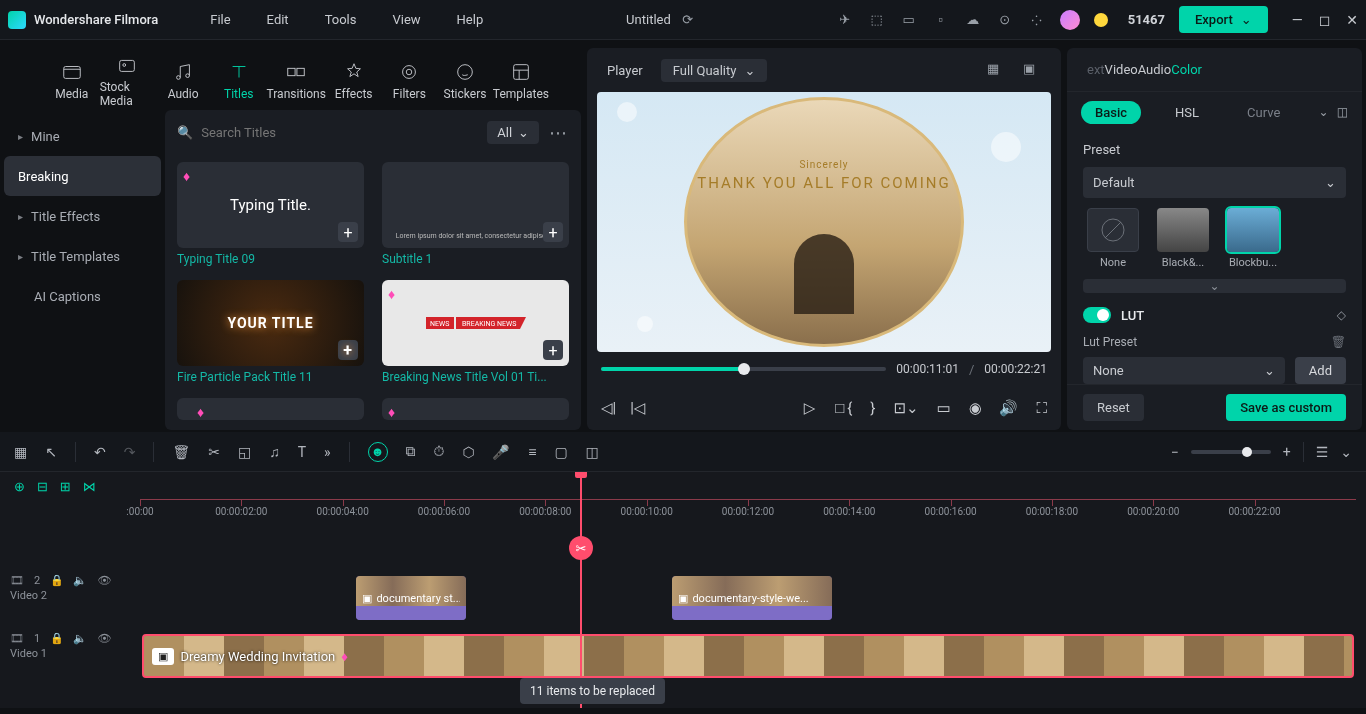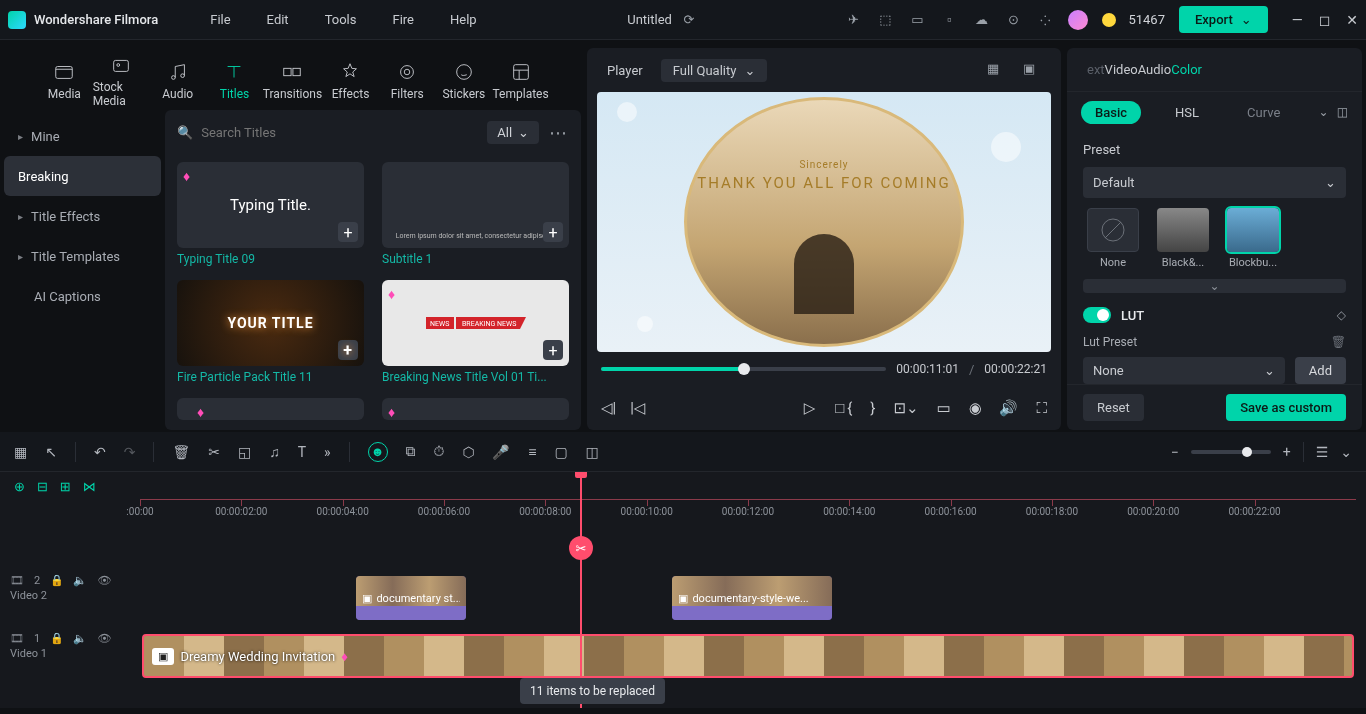--- a/index.html
+++ b/index.html
@@ -7,28 +7,28 @@
 .topbar { height:40px; background:#14171c; display:flex; align-items:center; padding:0 8px; gap:18px; border-bottom:1px solid #23262c; }
 .logo-wrap { display:flex; align-items:center; gap:8px; }
 .logo-icon { width:18px;height:18px;background:linear-gradient(135deg,#00d4aa,#2ed9ff);border-radius:4px;display:flex;align-items:center;justify-content:center;}
 .app-title { font-size:13px; color:#e6e8eb; font-weight:500;}
 .menu-strip { display:flex; gap:28px; margin-left:30px;}
 .menu-strip span { color:#c8cbd0; cursor:pointer; padding:4px;}
 .center-title { flex:1; text-align:center; color:#c8cbd0; display:flex; align-items:center; justify-content:center; gap:8px;}
 .top-right { display:flex; align-items:center; gap:14px;}
 .tr-icon { width:18px; height:18px; display:flex; align-items:center; justify-content:center; color:#9aa0a8; cursor:pointer;}
 .avatar { width:20px;height:20px;border-radius:50%;background:linear-gradient(135deg,#c97eff,#ff8bd2);}
-.points { display:flex; align-items:center; gap:12px; color:#d0d3d8;}
+.points { display:flex; align-items:center; gap:20px; color:#d0d3d8;font-weight:bold;}
 .points-dot{width:14px;height:14px;border-radius:50%;background:#ffd83d;}
 .export-btn { background:#00d4aa; color:#0b1a16; padding:6px 16px; border-radius:4px; display:flex; align-items:center; gap:8px; font-weight:500; cursor:pointer;}
 .win-controls { display:flex; gap:16px; margin-left:10px;}
 .win-controls span{color:#c8cbd0;cursor:pointer;font-size:14px;}
 .main { display:flex; height:392px; padding:2px 0;}
 .left-panel { width:585px; display:flex; flex-direction:column;}
-.media-tabs { height:68px; display:flex; gap:0; padding:10px 36px 0; align-items:center; justify-content:flex-start;}
+.media-tabs { height:68px; display:flex; gap:0; padding:10px 36px 0; align-items:center; justify-content:flex-start;margin-left:8px;}
 .media-tab { display:flex; flex-direction:column; align-items:center; gap:4px; width:60px; cursor:pointer; color:#c8cbd0;}
 .media-tab.active { color:#00d4aa;}
 .media-tab svg { width:22px;height:22px;}
 .media-tab span { font-size:12px;}
 .left-body { flex:1; display:flex; overflow:hidden;}
 .sidebar { width:165px; padding:6px 4px; }
 .sb-item { height:40px; display:flex; align-items:center; gap:8px; padding:0 14px; color:#a9adb4; cursor:pointer; border-radius:6px; font-size:13px;}
 .sb-item.active { background:#2c3038; color:#fff;}
 .sb-item .chev{font-size:10px;opacity:.7;}
 .browser { flex:1; display:flex; flex-direction:column; background:#1a1d23; border-radius:6px; margin-right:4px; position:relative;}
@@ -136,21 +136,21 @@
 
 <div class="topbar">
   <div class="logo-wrap">
     <div class="logo-icon"></div>
     <div class="app-title">Wondershare Filmora</div>
   </div>
   <div class="menu-strip">
     <span>File</span>
     <span>Edit</span>
     <span>Tools</span>
-    <span>Fire</span>
+    <span>View</span>
     <span>Help</span>
   </div>
   <div class="center-title">
     <span>Untitled</span>
     <span class="tr-icon">⟳</span>
   </div>
   <div class="top-right">
     <span class="tr-icon">✈</span>
     <span class="tr-icon">⬚</span>
     <span class="tr-icon">▭</span>

